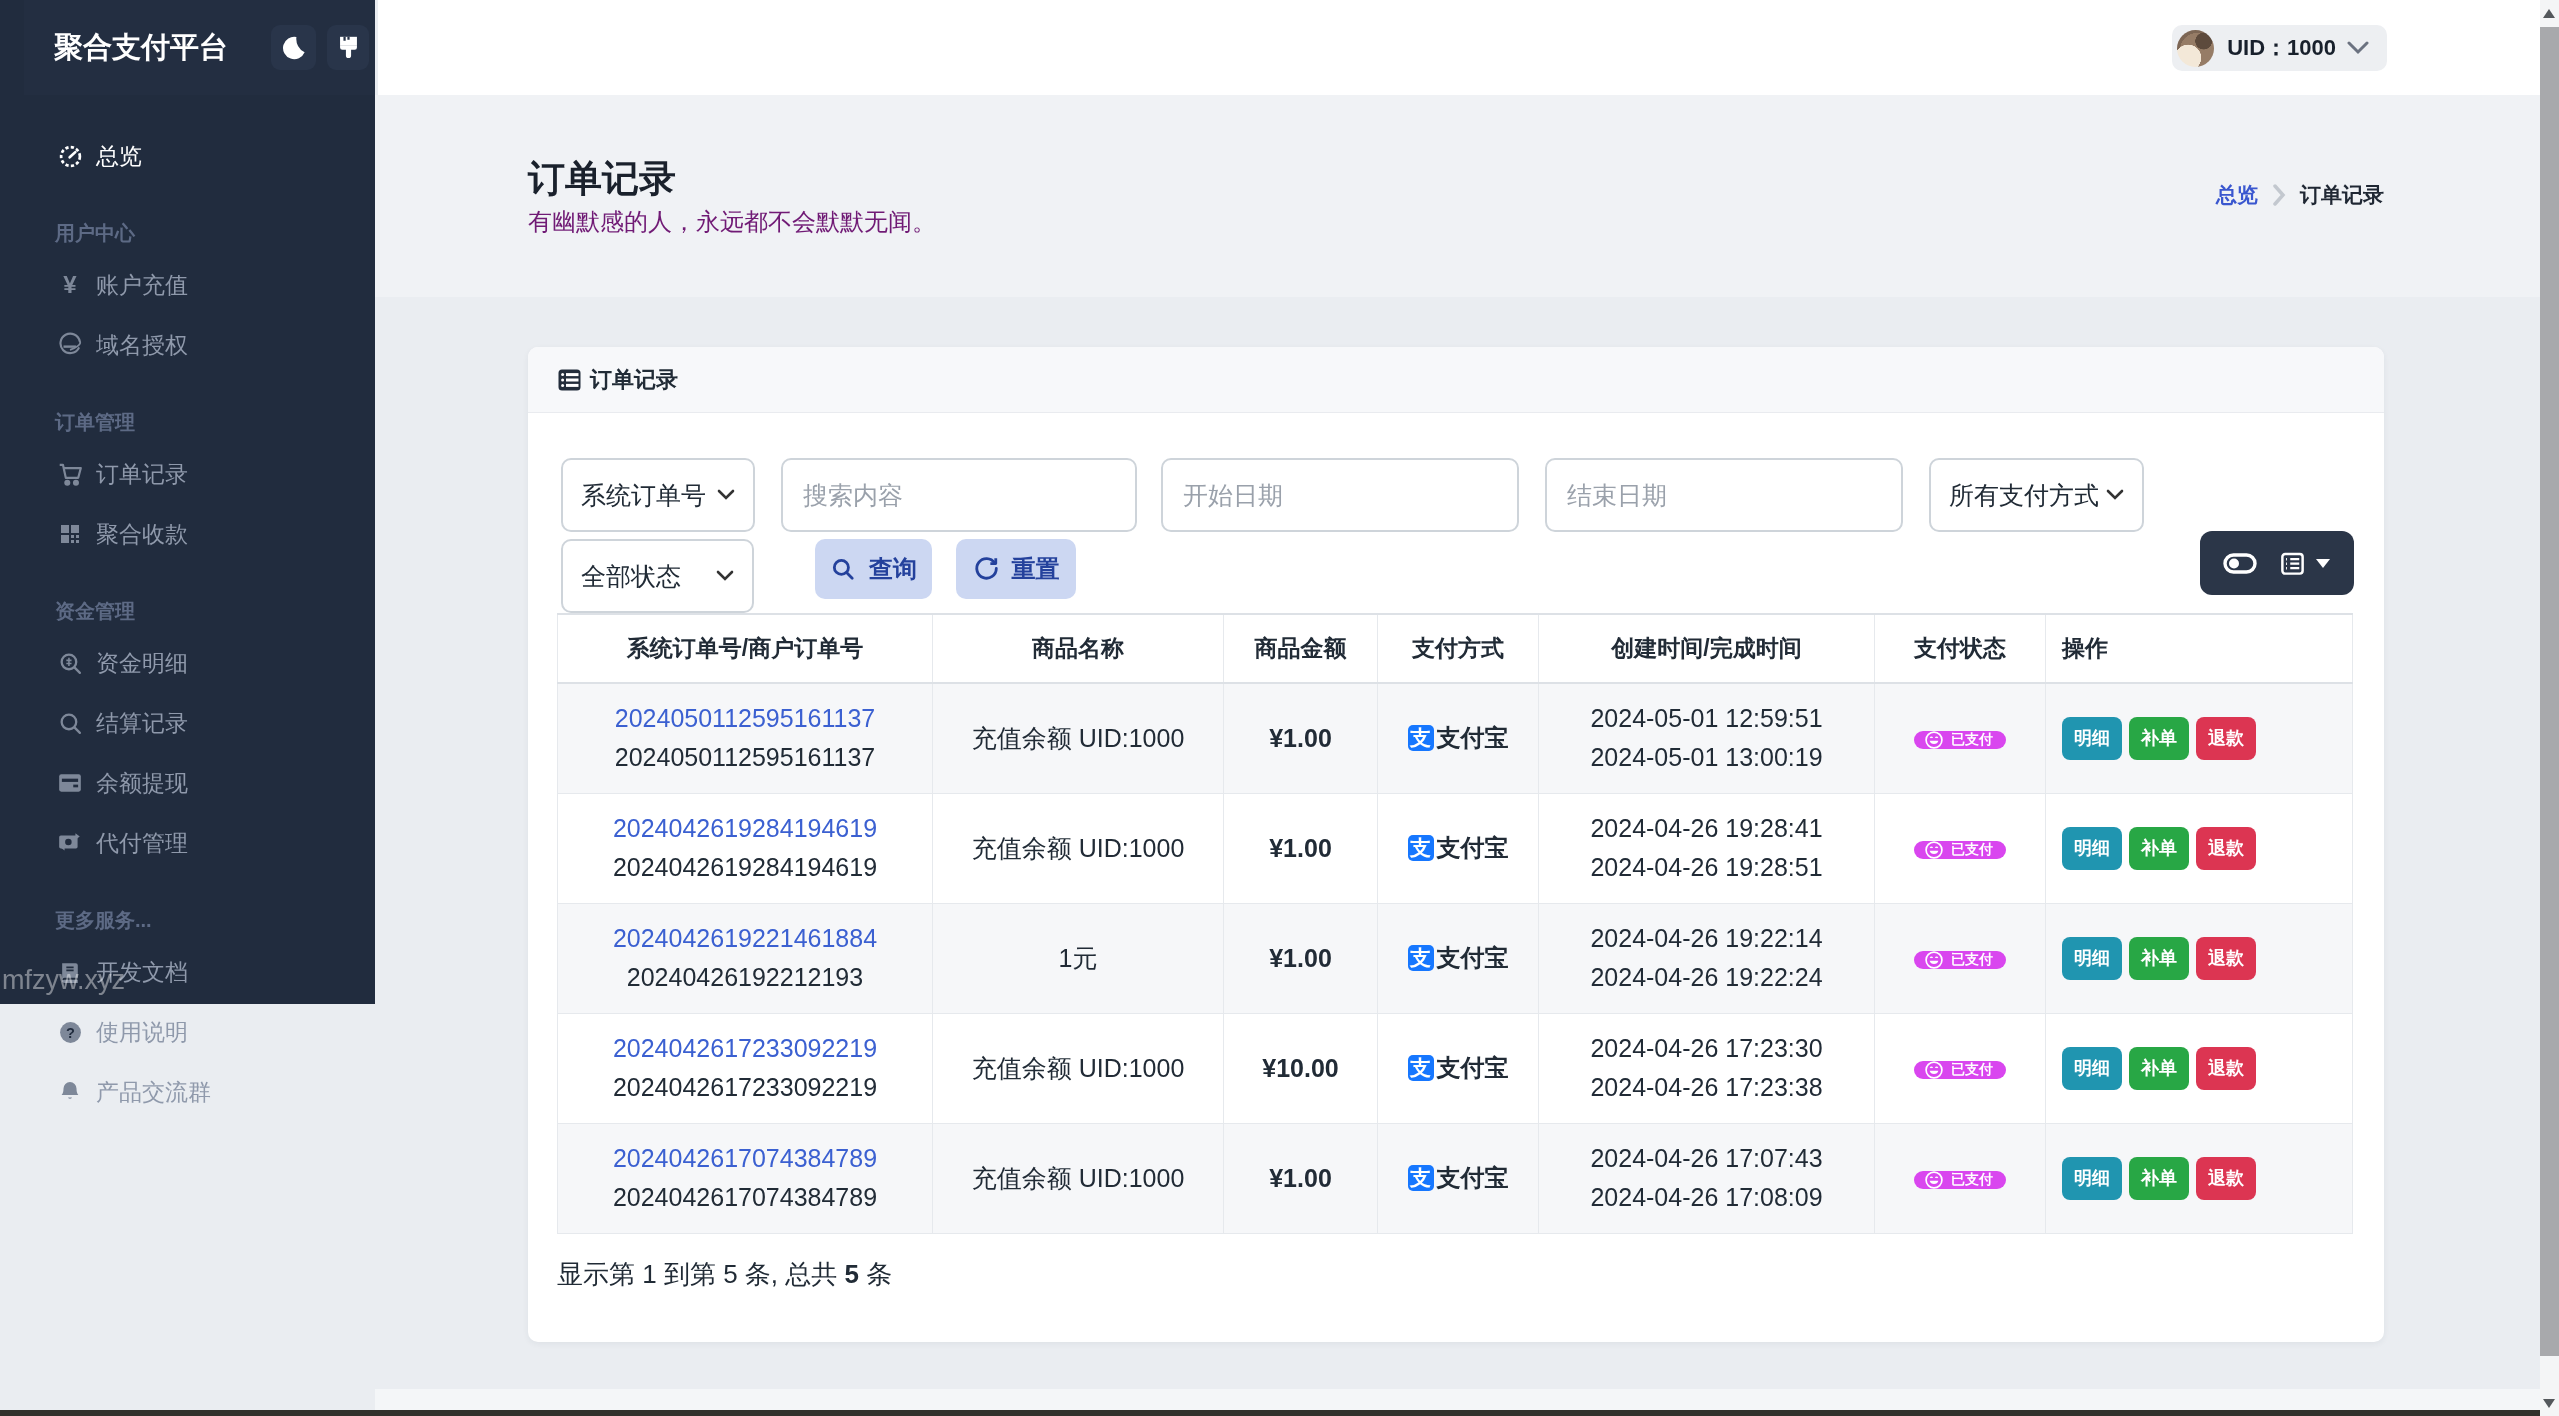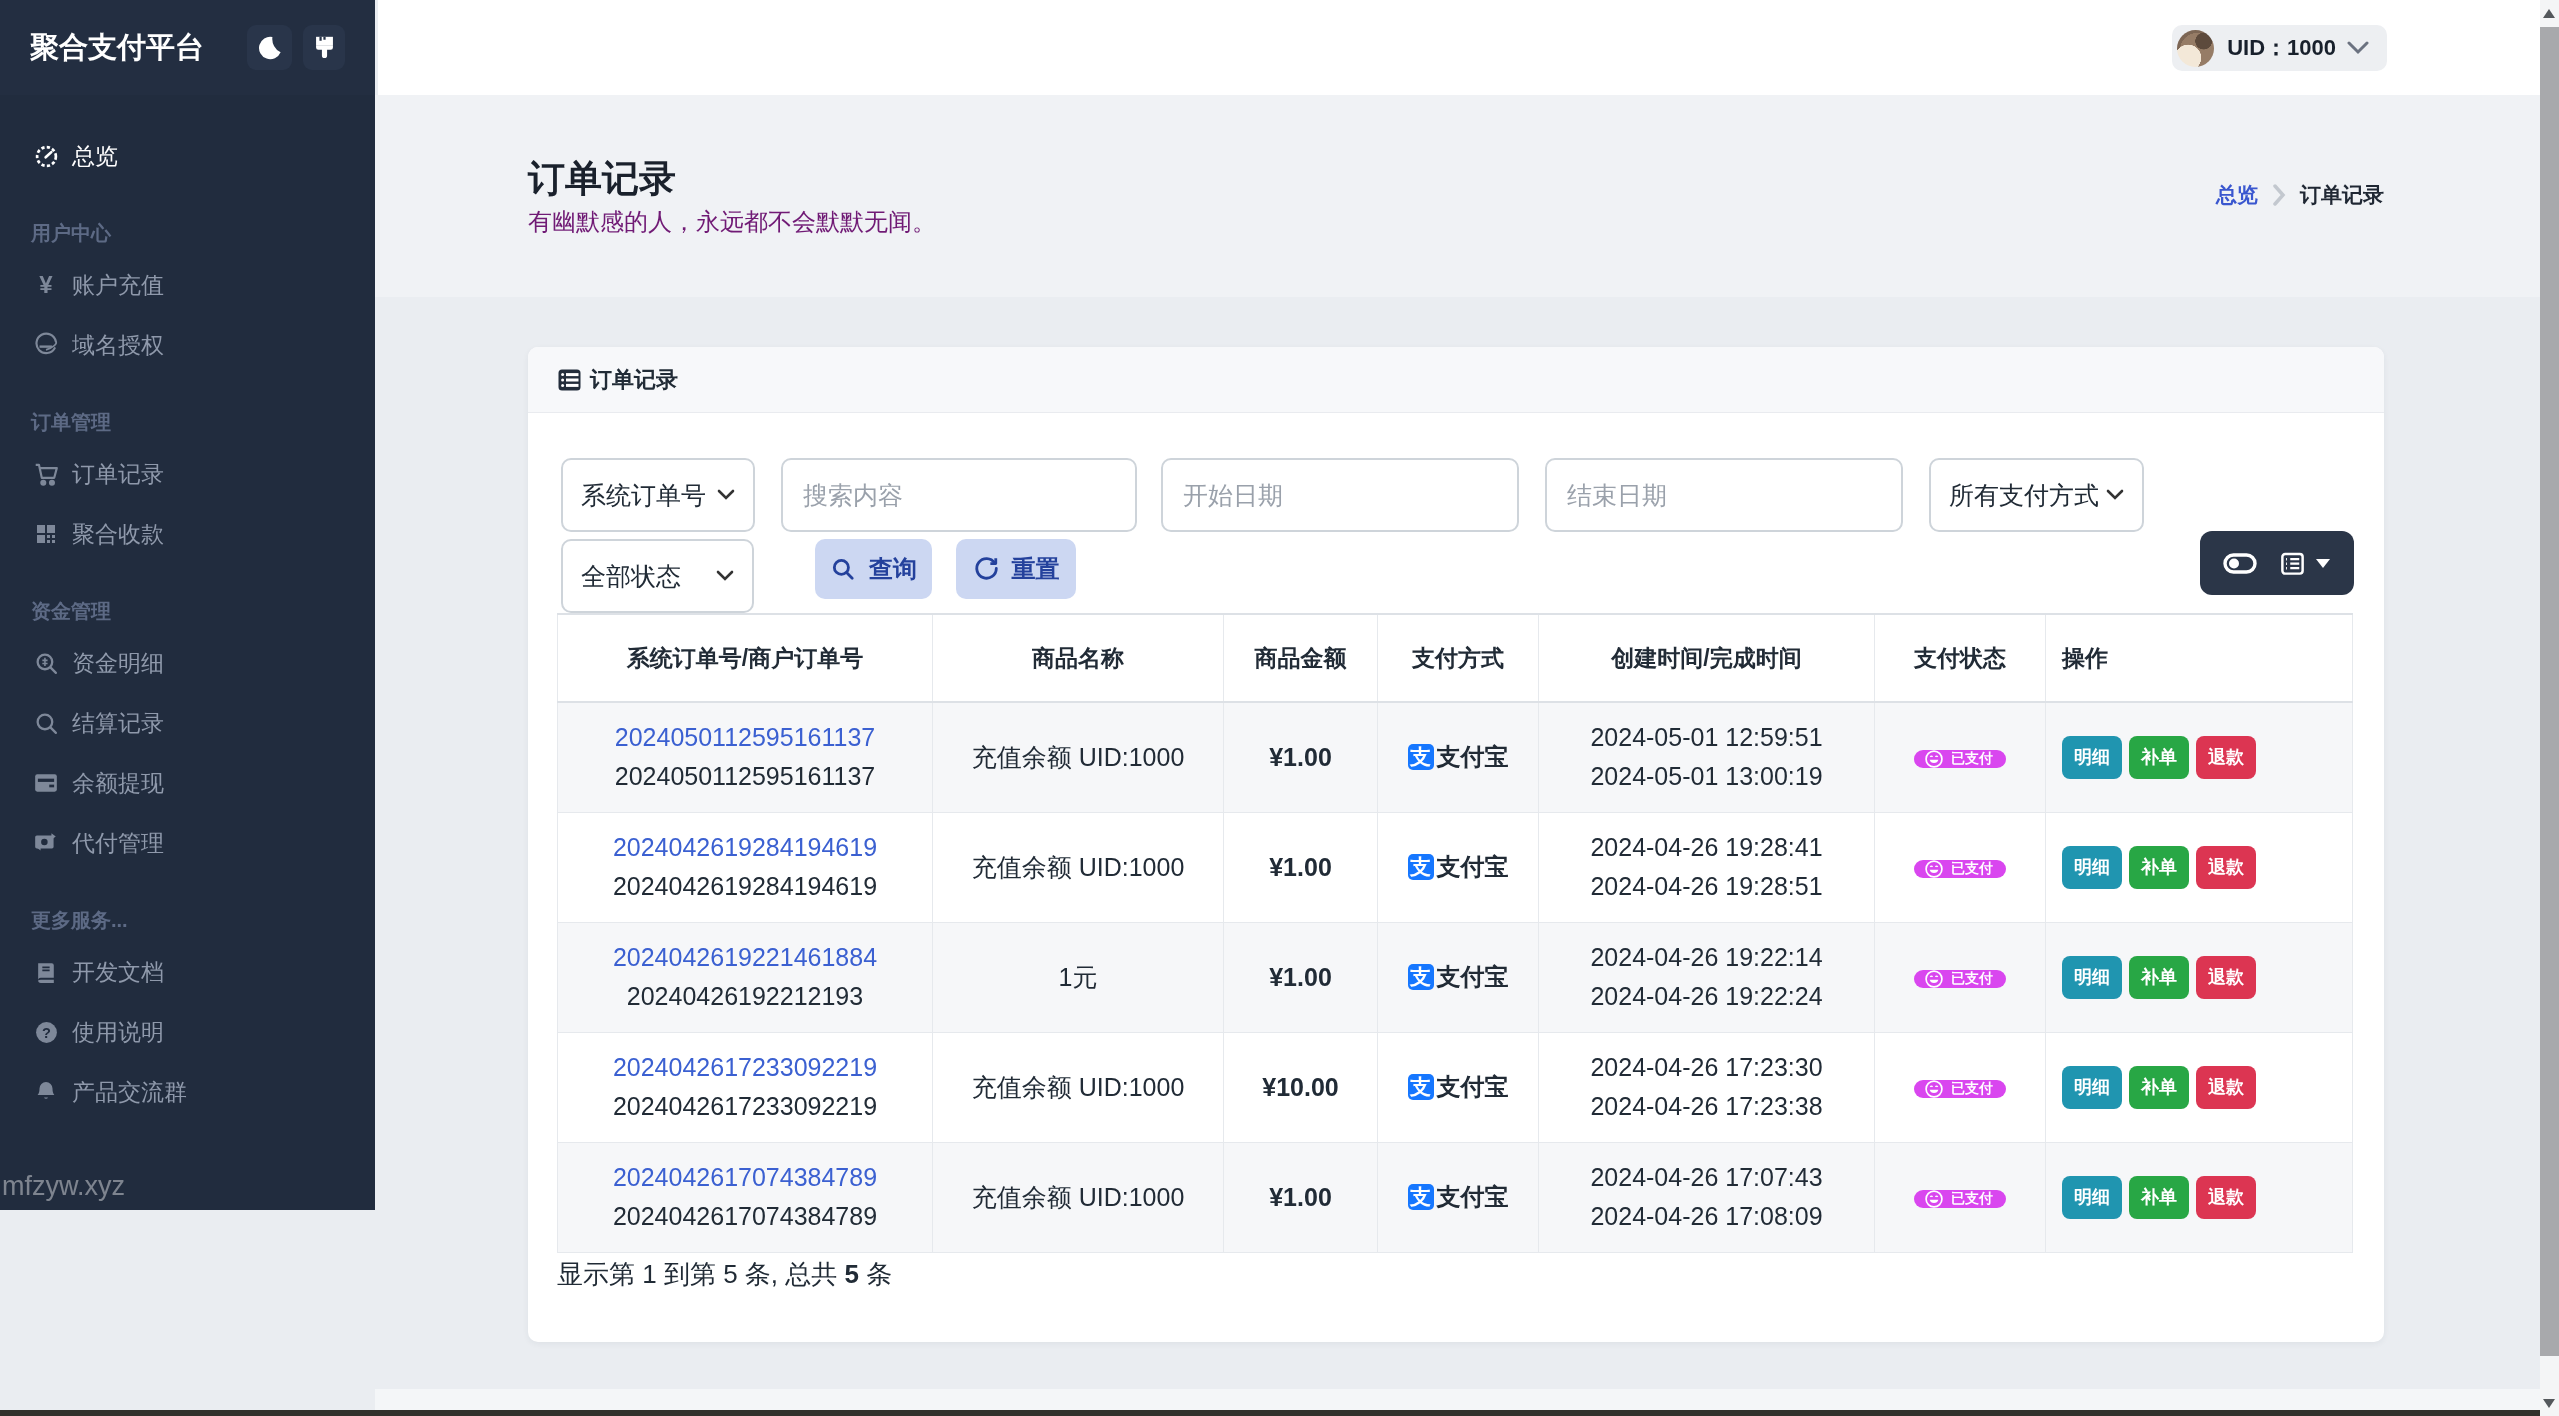--- a/index.html
+++ b/index.html
@@ -1,21 +1,21 @@
 <!DOCTYPE html>
 <html lang="zh"><head>
 <meta charset="utf-8">
 <title>聚合支付平台</title>
 <style>
   * { margin:0; padding:0; box-sizing:border-box; }
   html,body { width:2559px; height:1416px; overflow:hidden; }
   body { font-family:"Liberation Sans", sans-serif; background:#eaedf1; position:relative; color:#212b36; }
 
   
-  .sidebar { position:absolute; left:0; top:0; width:375px; height:1210px; background:#212c3e; z-index:5; }
+  .sidebar { position:absolute; left:0; top:0; width:375px; height:1004px; background:#212c3e; z-index:5;padding-left:24px; }
   .logo-row { height:95px; background:#232e41; position:relative; }
   .logo-text { position:absolute; left:30px; top:50%; transform:translateY(-50%); color:#fff; font-size:29px; font-weight:bold; }
   .logo-btn { position:absolute; top:25px; width:45px; height:45px; background:#29354a; border-radius:9px; display:flex; align-items:center; justify-content:center; }
   .menu { padding-top:31px; }
   .mi { height:60px; display:flex; align-items:center; padding-left:33px; color:#8f99ab; font-size:23px; position:relative; white-space:nowrap; }
   .mi .ic { width:26px; height:26px; margin-right:13px; flex:none; display:flex; align-items:center; justify-content:center; font-size:24px; }
   .mi.active { color:#fff; }
   .sec { height:40px; display:flex; align-items:center; padding-left:31px; color:#5d6a85; font-size:20px; font-weight:bold; margin-top:27px; margin-bottom:2px; }
   .chev-l { position:absolute; right:18px; top:50%; transform:translateY(-50%); }
   .watermark { position:absolute; left:2px; bottom:8px; color:rgba(255,255,255,.42); font-size:27px; }
@@ -50,21 +50,21 @@
   .r1 { top:111px; }
   .r2 { top:192px; }
   .sel { justify-content:space-between; padding:0 18px 0 18px; }
   .btn-soft { position:absolute; top:192px; height:60px; background:#ccd7f2; border-radius:10px; display:flex; align-items:center; justify-content:center; color:#24419c; font-size:24px; font-weight:bold;margin-left:36px; }
   .btn-soft svg { margin-right:13px; }
   .dark-group { position:absolute; top:184px; left:1672px; width:154px; height:64px; background:#2b3648; border-radius:12px; display:flex; align-items:center; justify-content:space-evenly; }
 
   
   table.grid { position:absolute; left:29px; top:266px; width:1795px; border-collapse:collapse; table-layout:fixed; }
   table.grid th, table.grid td { border:1px solid #e6e9ed; text-align:center; font-size:25px; color:#212b36; }
-  table.grid th { height:88px; font-weight:bold; font-size:23px; border-top:2px solid #dde1e6; border-bottom:2px solid #dde1e6; background:#fff; }
+  table.grid th { height:69px; font-weight:bold; font-size:23px; border-top:2px solid #dde1e6; border-bottom:2px solid #dde1e6; background:#fff; }
   table.grid td { height:110px; padding:0; }
   table.grid tr.odd td { background:#f6f7f9; }
   table.grid th.l, table.grid td.l { text-align:left; padding-left:16px; }
   .lnk { color:#3b60d1; }
   .l2 { line-height:39px; }
   .bld { font-weight:bold; }
   .pay { display:flex; align-items:center; justify-content:center; font-weight:bold; font-size:24px; }
   .alipay { width:26px; height:26px; background:#1677ff; border-radius:5px; color:#fff; font-size:21px; font-weight:bold; display:flex; align-items:center; justify-content:center; margin-right:3px; }
   .badge { display:inline-flex; align-items:center; position:relative; top:3px; height:18px; background:#d946ef; border-radius:17px; color:#fff; font-size:14px; font-weight:bold; padding:0 13px 0 10px; }
   .badge svg { margin-right:7px; }

